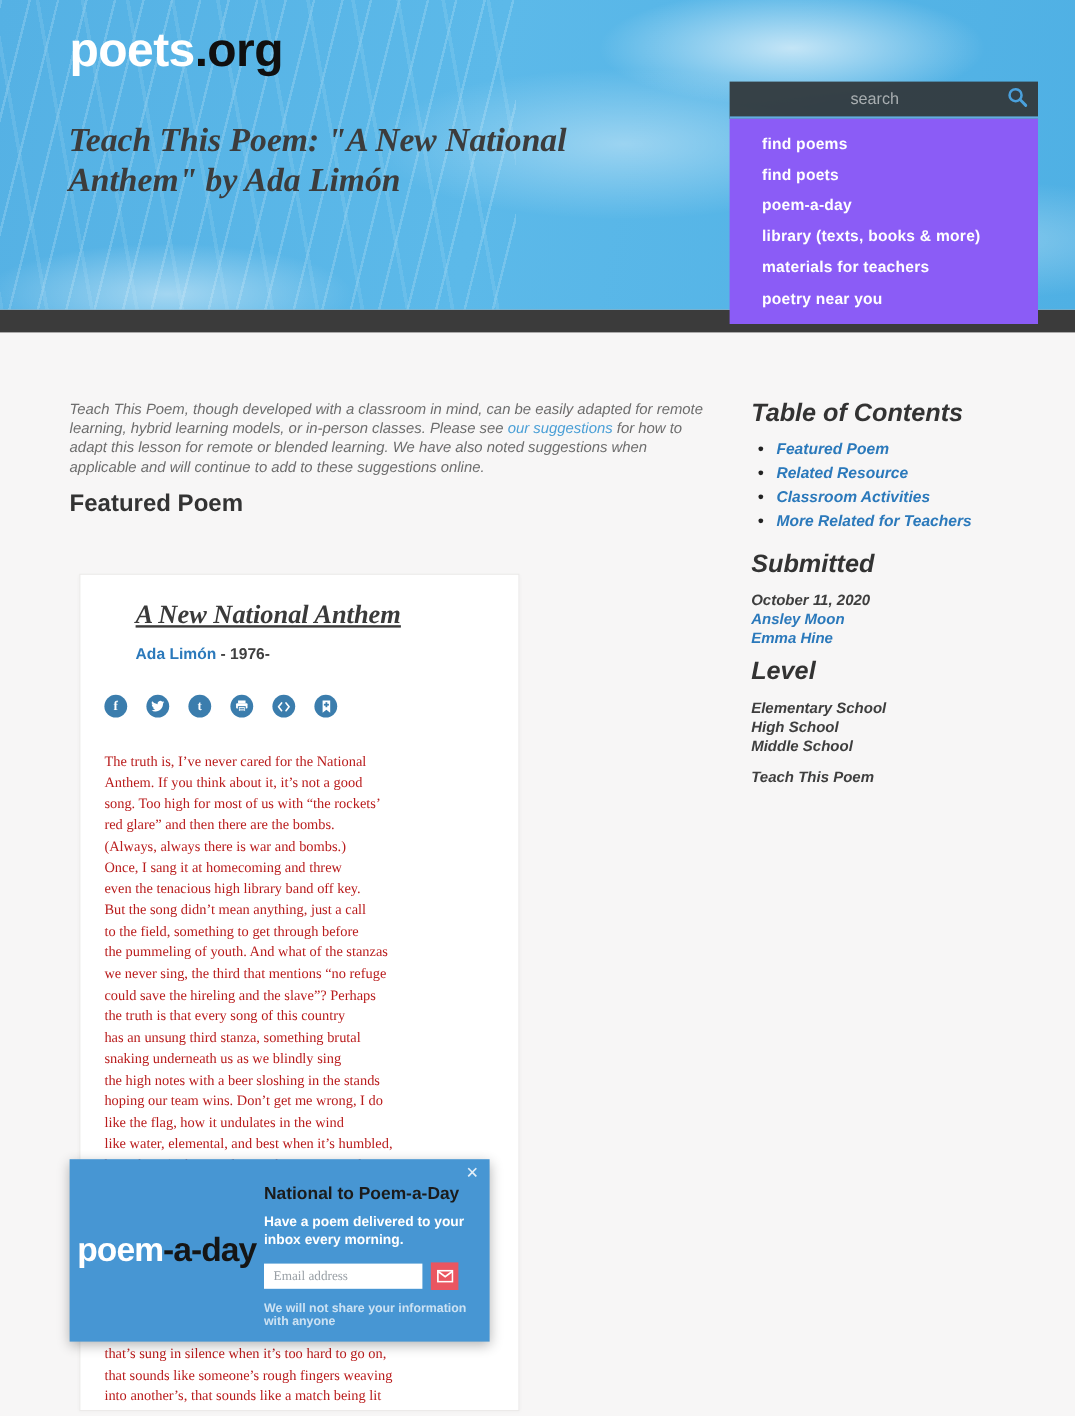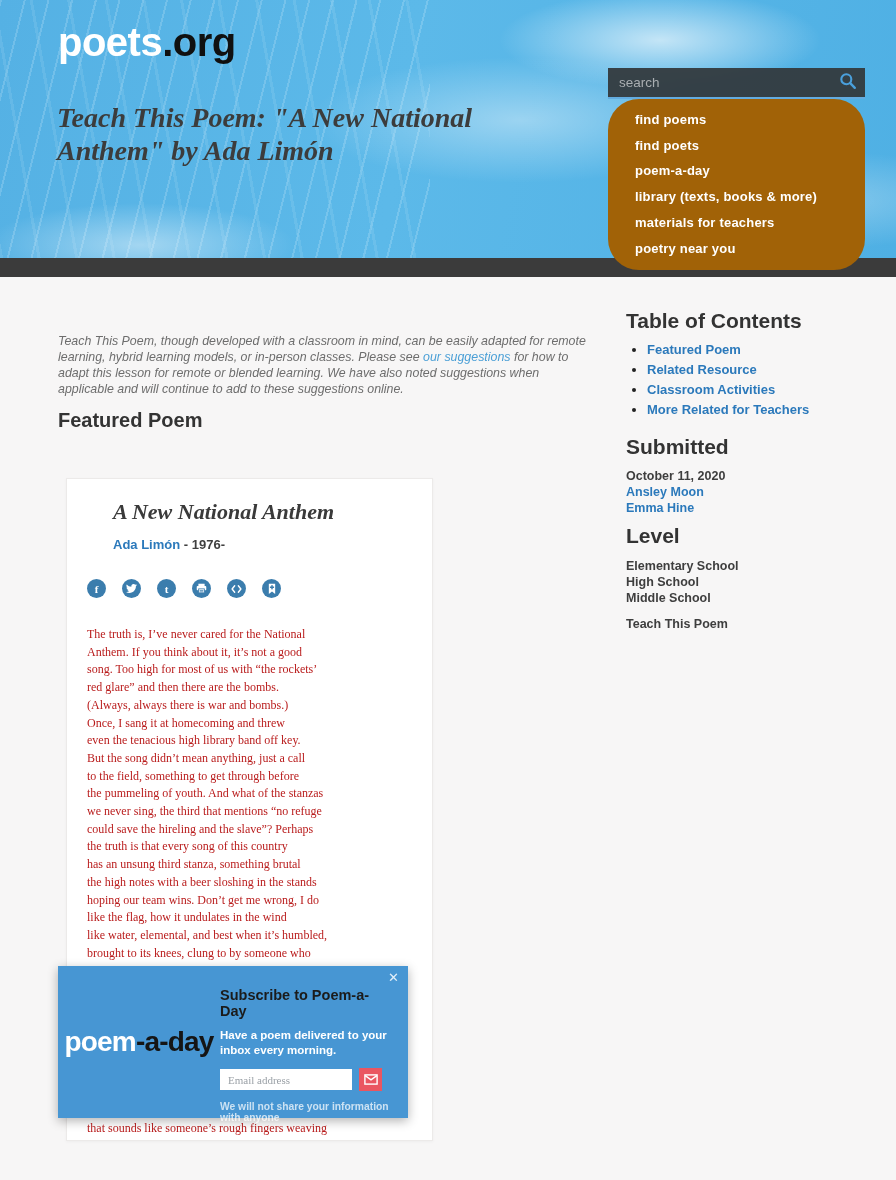--- a/index.html
+++ b/index.html
@@ -24,52 +24,52 @@
   .hero-title { position:absolute; left:57px; top:101px; width:470px;
     font-family:"Liberation Serif", serif; font-style:italic; font-weight:600;
     font-size:28px; line-height:33px; color:#3c3c3c; }
   .topbar { height:19px; background:#3b3b3b; }
 
   
   .nav-col { position:absolute; left:608px; top:68px; width:257px; z-index:6; }
   .searchbox { height:31px; background:rgba(49,55,58,.93); border-bottom:2px solid #63ace0;
     display:flex; align-items:center; padding:0 8px 0 11px; }
   .searchbox input { flex:1; background:transparent; border:0; outline:0;
-    color:#d5d5d5; font-size:13.5px; font-family:"Liberation Sans",sans-serif; }
+    color:#d5d5d5; font-size:13.5px; font-family:"Liberation Sans",sans-serif;text-align:center; }
   .searchbox input::placeholder { color:#a9aeb1; }
   .search-btn { background:none; border:0; padding:0; cursor:pointer; display:flex; }
-  .menu { background:#a16207; padding:8px 0 9px;border-radius:31px; }
+  .menu { background:#8b5cf6; padding:8px 0 9px; }
   .menu a { display:block; color:#fff; text-decoration:none; font-weight:700;
     font-size:13px; line-height:25.7px; padding-left:27px; letter-spacing:.2px; }
 
   
   .content { position:relative; min-height:903px; padding-top:56px; }
   .left-col { margin-left:58px; width:535px; }
   .intro { font-style:italic; color:#6d6d6d; font-size:12.4px; line-height:16px; }
   .intro a { color:#4a9fd6; text-decoration:none; }
   .featured-h { font-size:20px; font-weight:800; color:#333; margin-top:12px; }
 
   .poem-card { margin:46px 0 0 8px; width:367px; background:#fff;
     border:1px solid #eceae9; box-shadow:0 1px 3px rgba(0,0,0,.04);
     padding:14px 20px 2px; }
   .poem-title { margin:4px 0 0 26px; font-family:"Liberation Serif",serif; font-style:italic;
-    font-weight:600; font-size:22px; line-height:30px; color:#3a3a3a; }
+    font-weight:600; font-size:22px; line-height:30px; color:#3a3a3a;text-decoration:underline; }
   .byline { margin:9px 0 0 26px; font-size:13px; line-height:17px; }
   .byline a { color:#2b79bb; font-weight:700; text-decoration:none; }
   .byline .dates { color:#3f3f3f; font-weight:600; }
   .share-row { display:flex; gap:16px; margin-top:26px; }
   .share-btn { width:19px; height:19px; border-radius:50%; background:#3b7dad; border:0;
     color:#fff; display:flex; align-items:center; justify-content:center; padding:0;
     cursor:pointer; font-size:11px; font-weight:700; font-family:"Liberation Serif",serif; }
   .poem { margin-top:28px; font-family:"Liberation Serif",serif; font-size:12px;
     line-height:17.7px; color:#b91c1c; }
   .modal-gap { height:140px; }
 
   
-  .sidebar { position:absolute; left:626px; top:32px; width:244px; }
+  .sidebar { position:absolute; left:626px; top:56px; width:244px;font-style:italic; }
   .sb-h { font-size:21px; font-weight:800; color:#333; line-height:24px; }
   .toc { margin:9px 0 0; padding-left:21px; color:#222; }
   .toc li { font-size:13px; line-height:16px; margin-bottom:4px; }
   .toc a { color:#2b79bb; font-weight:600; text-decoration:none; }
   .sb-sub { margin-top:17px; }
   .sb-date { margin-top:9px; font-size:12.5px; font-weight:700; color:#3e3e3e; line-height:16px; }
   .sb-link { display:block; color:#2b79bb; font-weight:600; font-size:12.5px;
     line-height:16px; text-decoration:none; }
   .sb-text div { font-size:12.5px; font-weight:600; color:#3e3e3e; line-height:16px; }
   .mt10 { margin-top:10px; } .mt8 { margin-top:8px; }
@@ -194,31 +194,33 @@
               <div class="poem-line">(Always, always there is war and bombs.)</div>
               <div class="poem-line">Once, I sang it at homecoming and threw</div>
               <div class="poem-line">even the tenacious high library band off key.</div>
               <div class="poem-line">But the song didn’t mean anything, just a call</div>
               <div class="poem-line">to the field, something to get through before</div>
               <div class="poem-line">the pummeling of youth. And what of the stanzas</div>
               <div class="poem-line">we never sing, the third that mentions “no refuge</div>
               <div class="poem-line">could save the hireling and the slave”? Perhaps</div>
               <div class="poem-line">the truth is that every song of this country</div>
               <div class="poem-line">has an unsung third stanza, something brutal</div>
+              <div class="poem-line">snaking underneath us as we blindly sing</div>
               <div class="poem-line">the high notes with a beer sloshing in the stands</div>
               <div class="poem-line">hoping our team wins. Don’t get me wrong, I do</div>
               <div class="poem-line">like the flag, how it undulates in the wind</div>
               <div class="poem-line">like water, elemental, and best when it’s humbled,</div>
               <div class="poem-line">brought to its knees, clung to by someone who</div>
             </div>
           <div class="modal-gap"></div>
           <div>
 
           <div class="poem-line">that’s sung in silence when it’s too hard to go on,</div>
               <div class="poem-line">that sounds like someone’s rough fingers weaving</div>
+              <div class="poem-line">into another’s, that sounds like a match being lit</div>
             </div>
         </div>
       </article>
     </div>
 
     <aside class="sidebar">
       <h3 class="sb-h">Table of Contents</h3>
       <ul class="toc">
 
       <li><a href="#">Featured Poem</a></li>
@@ -249,21 +251,21 @@
         </div>
     </aside>
   </div>
 
   <div class="pad-modal">
     <button class="pad-close"><span>✕</span></button>
     <div class="pad-left">
       <div class="pad-logo"><span class="lw">poem</span><span class="lb">-a-day</span></div>
     </div>
     <div class="pad-right">
-      <div class="pad-h">Subscribe to Poem-a-Day</div>
+      <div class="pad-h">National to Poem-a-Day</div>
       <div class="pad-sub">Have a poem delivered to your inbox every morning.</div>
       <div class="email-row">
         <input type="text" placeholder="Email address" style="">
         <button class="email-btn">
           <span style="display:flex">
             <svg width="14" height="11" viewBox="0 0 14 11">
               <rect x="0.9" y="0.9" width="12.2" height="9.2" fill="none" stroke="#fff" stroke-width="1.4"></rect>
               <polyline points="1.2,1.6 7,5.9 12.8,1.6" fill="none" stroke="#fff" stroke-width="1.4"></polyline>
             </svg>
           </span>

